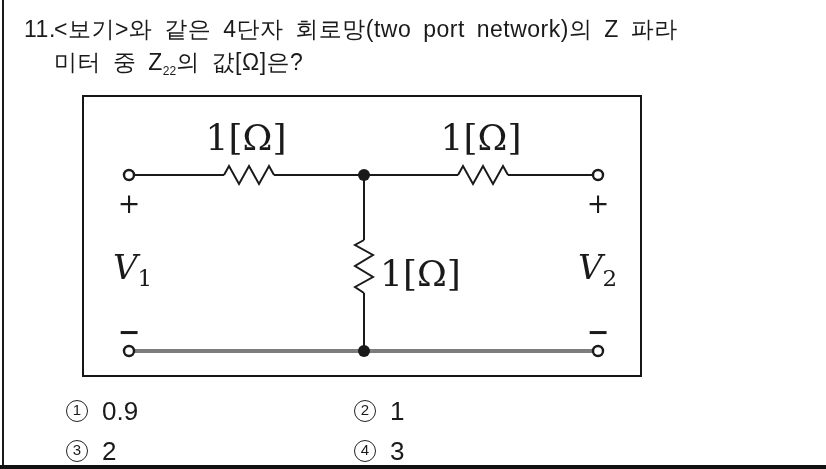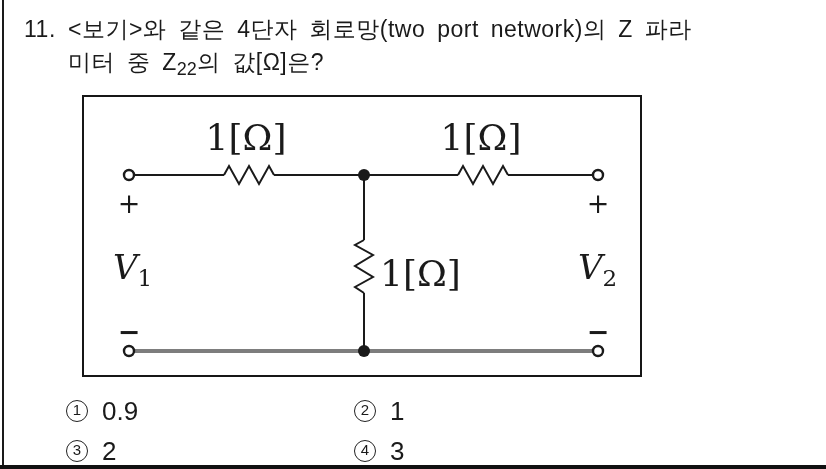--- a/index.html
+++ b/index.html
@@ -14,28 +14,28 @@
   .left-rule {
     position: absolute; left: 2px; top: 0;
     width: 2px; height: 469px; background: #1a1a1a;
   }
   .bottom-rule {
     position: absolute; left: 0; top: 465px;
     width: 826px; height: 4px; background: #111;
   }
   .question {
     position: absolute; left: 24px; top: 13px;
-    display: flex; gap: 14px;
+    display: flex; gap: 0;
     font-size: 23px; line-height: 33px;
     letter-spacing: 0.5px;
   }
   .q-number { width: 30px; flex: 0 0 auto; }
   .q-lines { word-spacing: 5px; }
   .q-line { white-space: nowrap; }
-  .sub22 { font-size: 18px; vertical-align: -5px; letter-spacing: 0; }
+  .sub22 { font-size: 12px; vertical-align: -5px; letter-spacing: 0; }
   .figure-box {
     position: absolute; left: 82px; top: 95px;
     width: 556px; height: 278px;
     border: 2px solid #161616;
     background: #ffffff;
   }
   .figure-box svg { display: block; }
   .choice-row { position: absolute; height: 26px; display: flex; align-items: center; }
   .choice {
     display: flex; align-items: center; cursor: default;

